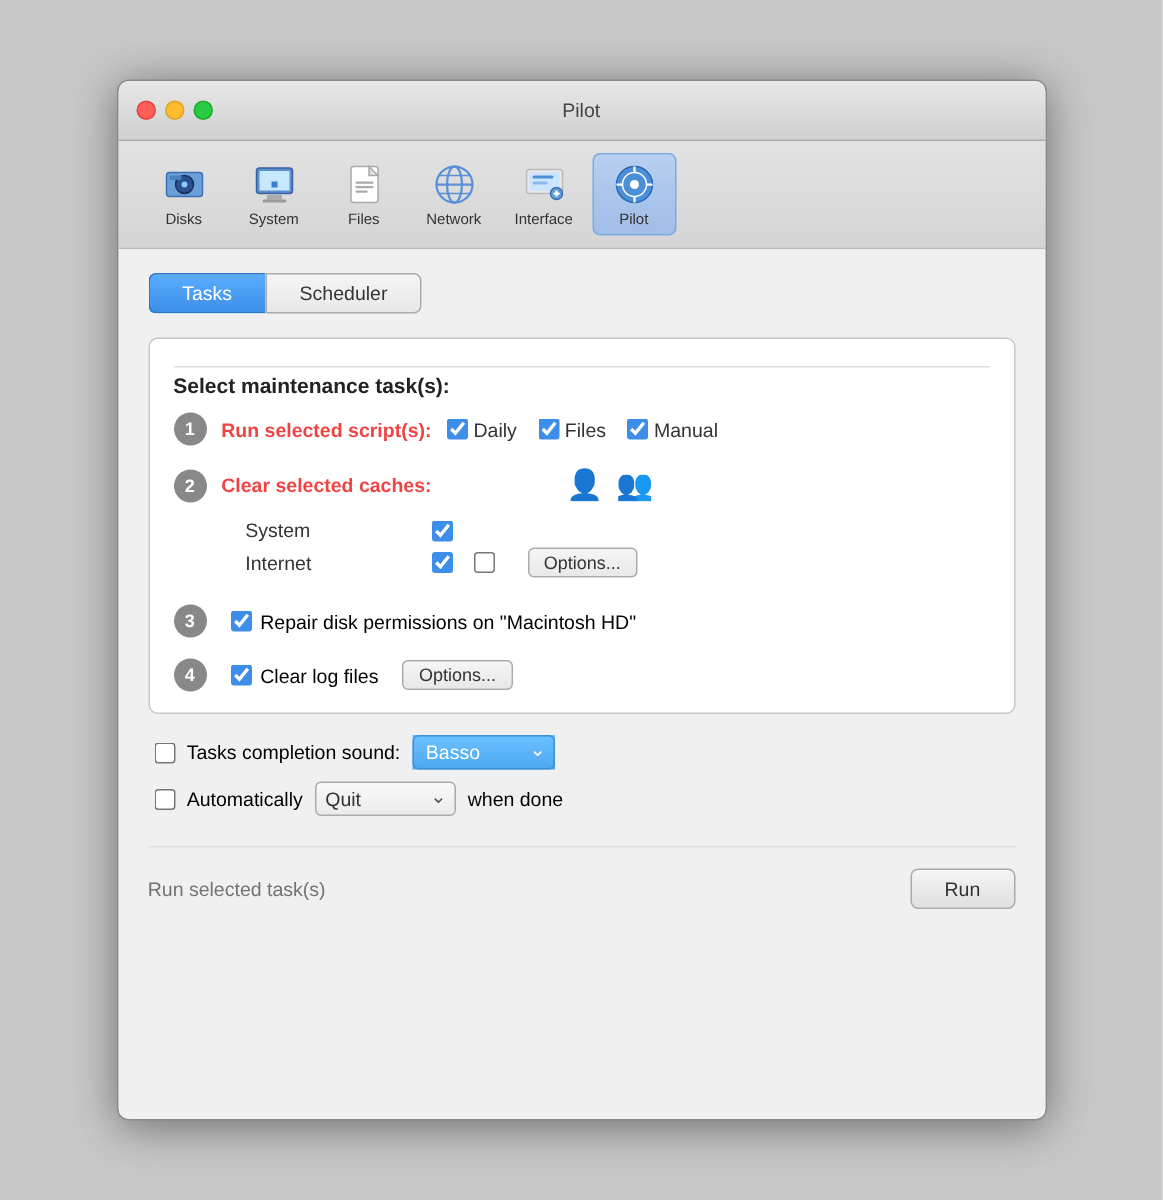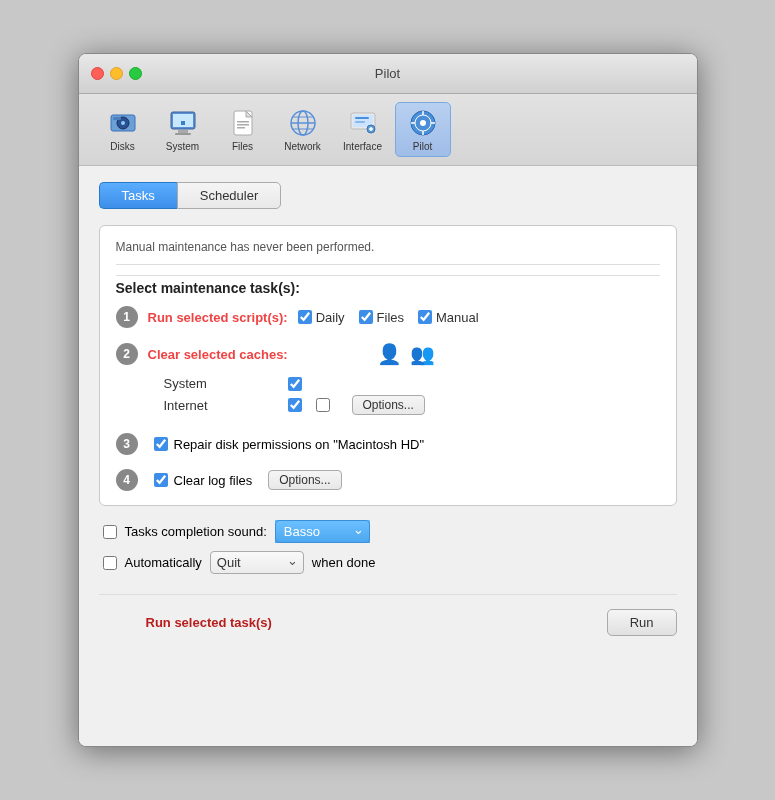--- a/index.html
+++ b/index.html
@@ -263,23 +263,22 @@
     .footer-row {
       display: flex;
       align-items: center;
       justify-content: space-between;
       margin-top: 20px;
       padding-top: 14px;
       border-top: 1px solid #ddd;
     }
     .footer-label {
       font-size: 13px;
-      font-weight: bold;
-      color: #b91c1c;
-      margin-left: 47px;
+      font-weight: normal;
+      color: #737373;
     }
     .run-btn {
       padding: 5px 22px;
       font-size: 13px;
       border: 1px solid #aaa;
       border-radius: 5px;
       background: linear-gradient(to bottom, #f5f5f5, #e0e0e0);
       cursor: pointer;
       color: #333;
       font-weight: 500;
@@ -384,21 +383,20 @@
   </div>
 
   <div class="content">
 
     <div class="tab-bar">
       <button class="tab-btn active">Tasks</button>
       <button class="tab-btn">Scheduler</button>
     </div>
 
     <div class="section-box">
-      <p class="maintenance-note">Manual maintenance has never been performed.</p>
       <div class="divider"></div>
       <p class="section-title">Select maintenance task(s):</p>
 
       <div class="task-row">
         <div class="task-number">1</div>
         <span class="task-label">Run selected script(s):</span>
         <div class="checkbox-group">
           <label class="checkbox-item">
             <input type="checkbox" checked="" style="">
             <span>Daily</span>

